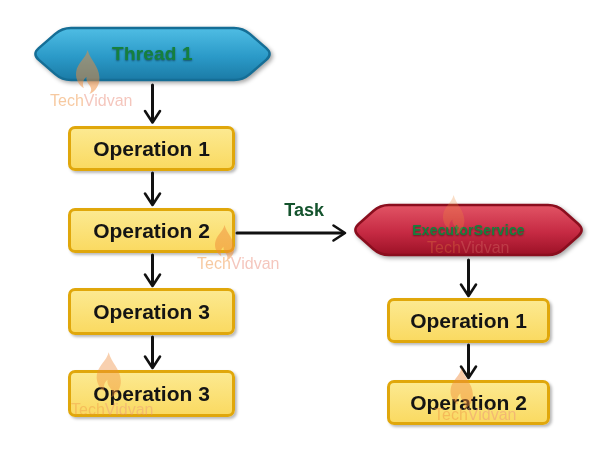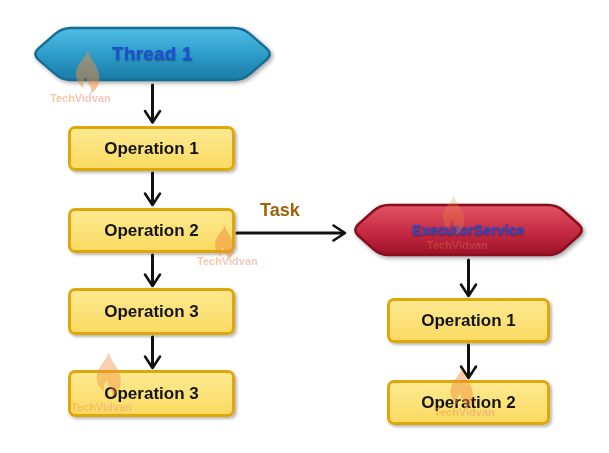--- a/index.html
+++ b/index.html
@@ -9,42 +9,42 @@
     height: 453px;
     background: #ffffff;
     overflow: hidden;
     font-family: "Liberation Sans", sans-serif;
   }
   .node-svg { position: absolute; overflow: visible; z-index: 1;
     filter: drop-shadow(2px 2px 2px rgba(0,0,0,0.35)); }
   .node-label {
     position: absolute; z-index: 2;
     display: flex; align-items: center; justify-content: center;
-    color: #1d4ed8; font-weight: bold;
+    color: #15803d; font-weight: bold;
     text-shadow: 0 1px 2px rgba(0,0,0,0.45);
     letter-spacing: 0.2px;
   }
   .op-box {
     position: absolute; z-index: 1; box-sizing: border-box;
     background: linear-gradient(180deg, var(--box_fill_top), var(--box_fill_bottom));
     border: 3px solid var(--box_border);
     border-radius: 7px;
     box-shadow: 2px 2px 3px rgba(0,0,0,0.28);
     display: flex; align-items: center; justify-content: center;
-    font-weight: bold; font-size: 17px; color: #141414;
+    font-weight: bold; font-size: 21px; color: #141414;
   }
   .arrows { position: absolute; left: 0; top: 0; z-index: 3; pointer-events: none; }
   .task-label {
     position: absolute; z-index: 3;
-    font-weight: bold; font-size: 18px; color: #a16207;
-    text-align: left;
+    font-weight: bold; font-size: 18px; color: #14532d;
+    text-align: right;
   }
   .wm { position: absolute; z-index: 4; pointer-events: none; }
   .wm-flame { position: absolute; }
-  .wm-text { position: relative; font-weight: bold; font-size: 11px; white-space: nowrap; }
+  .wm-text { position: relative; font-weight: normal; font-size: 16px; white-space: nowrap; }
   .wm-first { color: var(--watermark_orange); }
   .wm-second { color: var(--watermark_pink); }
 </style>
 </head>
 <body>
 
 <div class="canvas">
 
   <svg class="node-svg" style="left:30px; top:25px;" width="245" height="58" viewBox="0 0 245 58">
     <defs>

